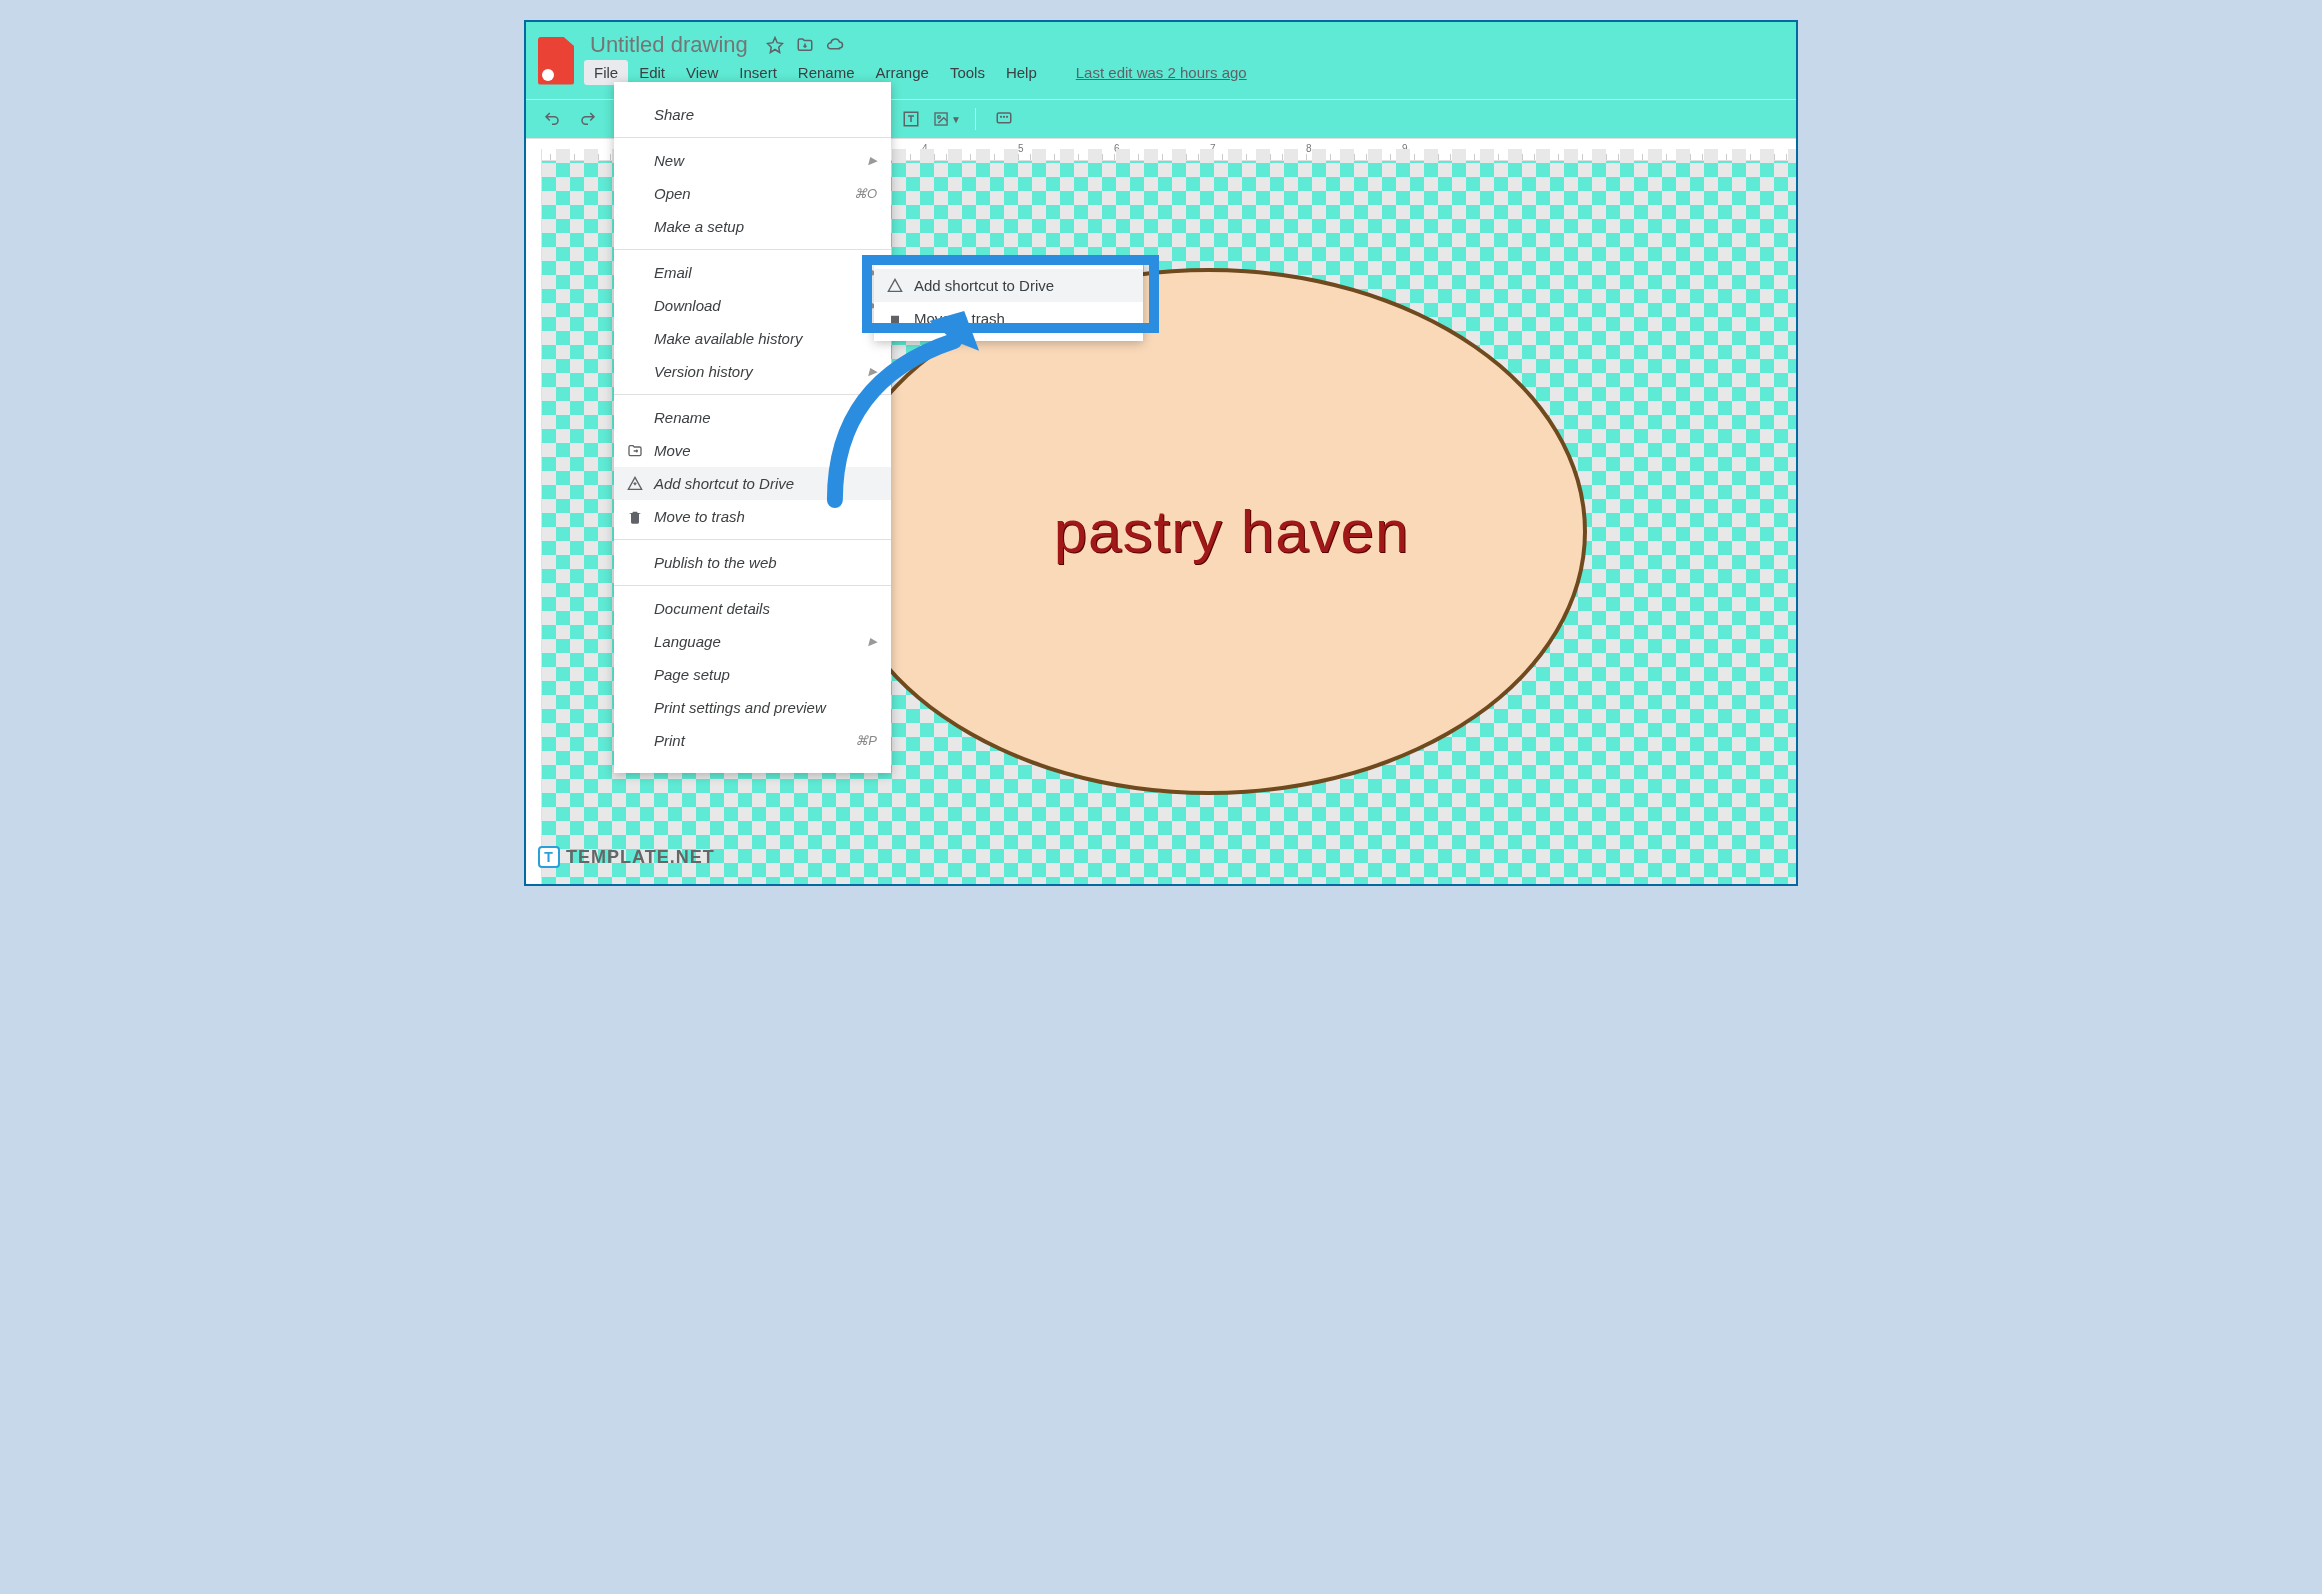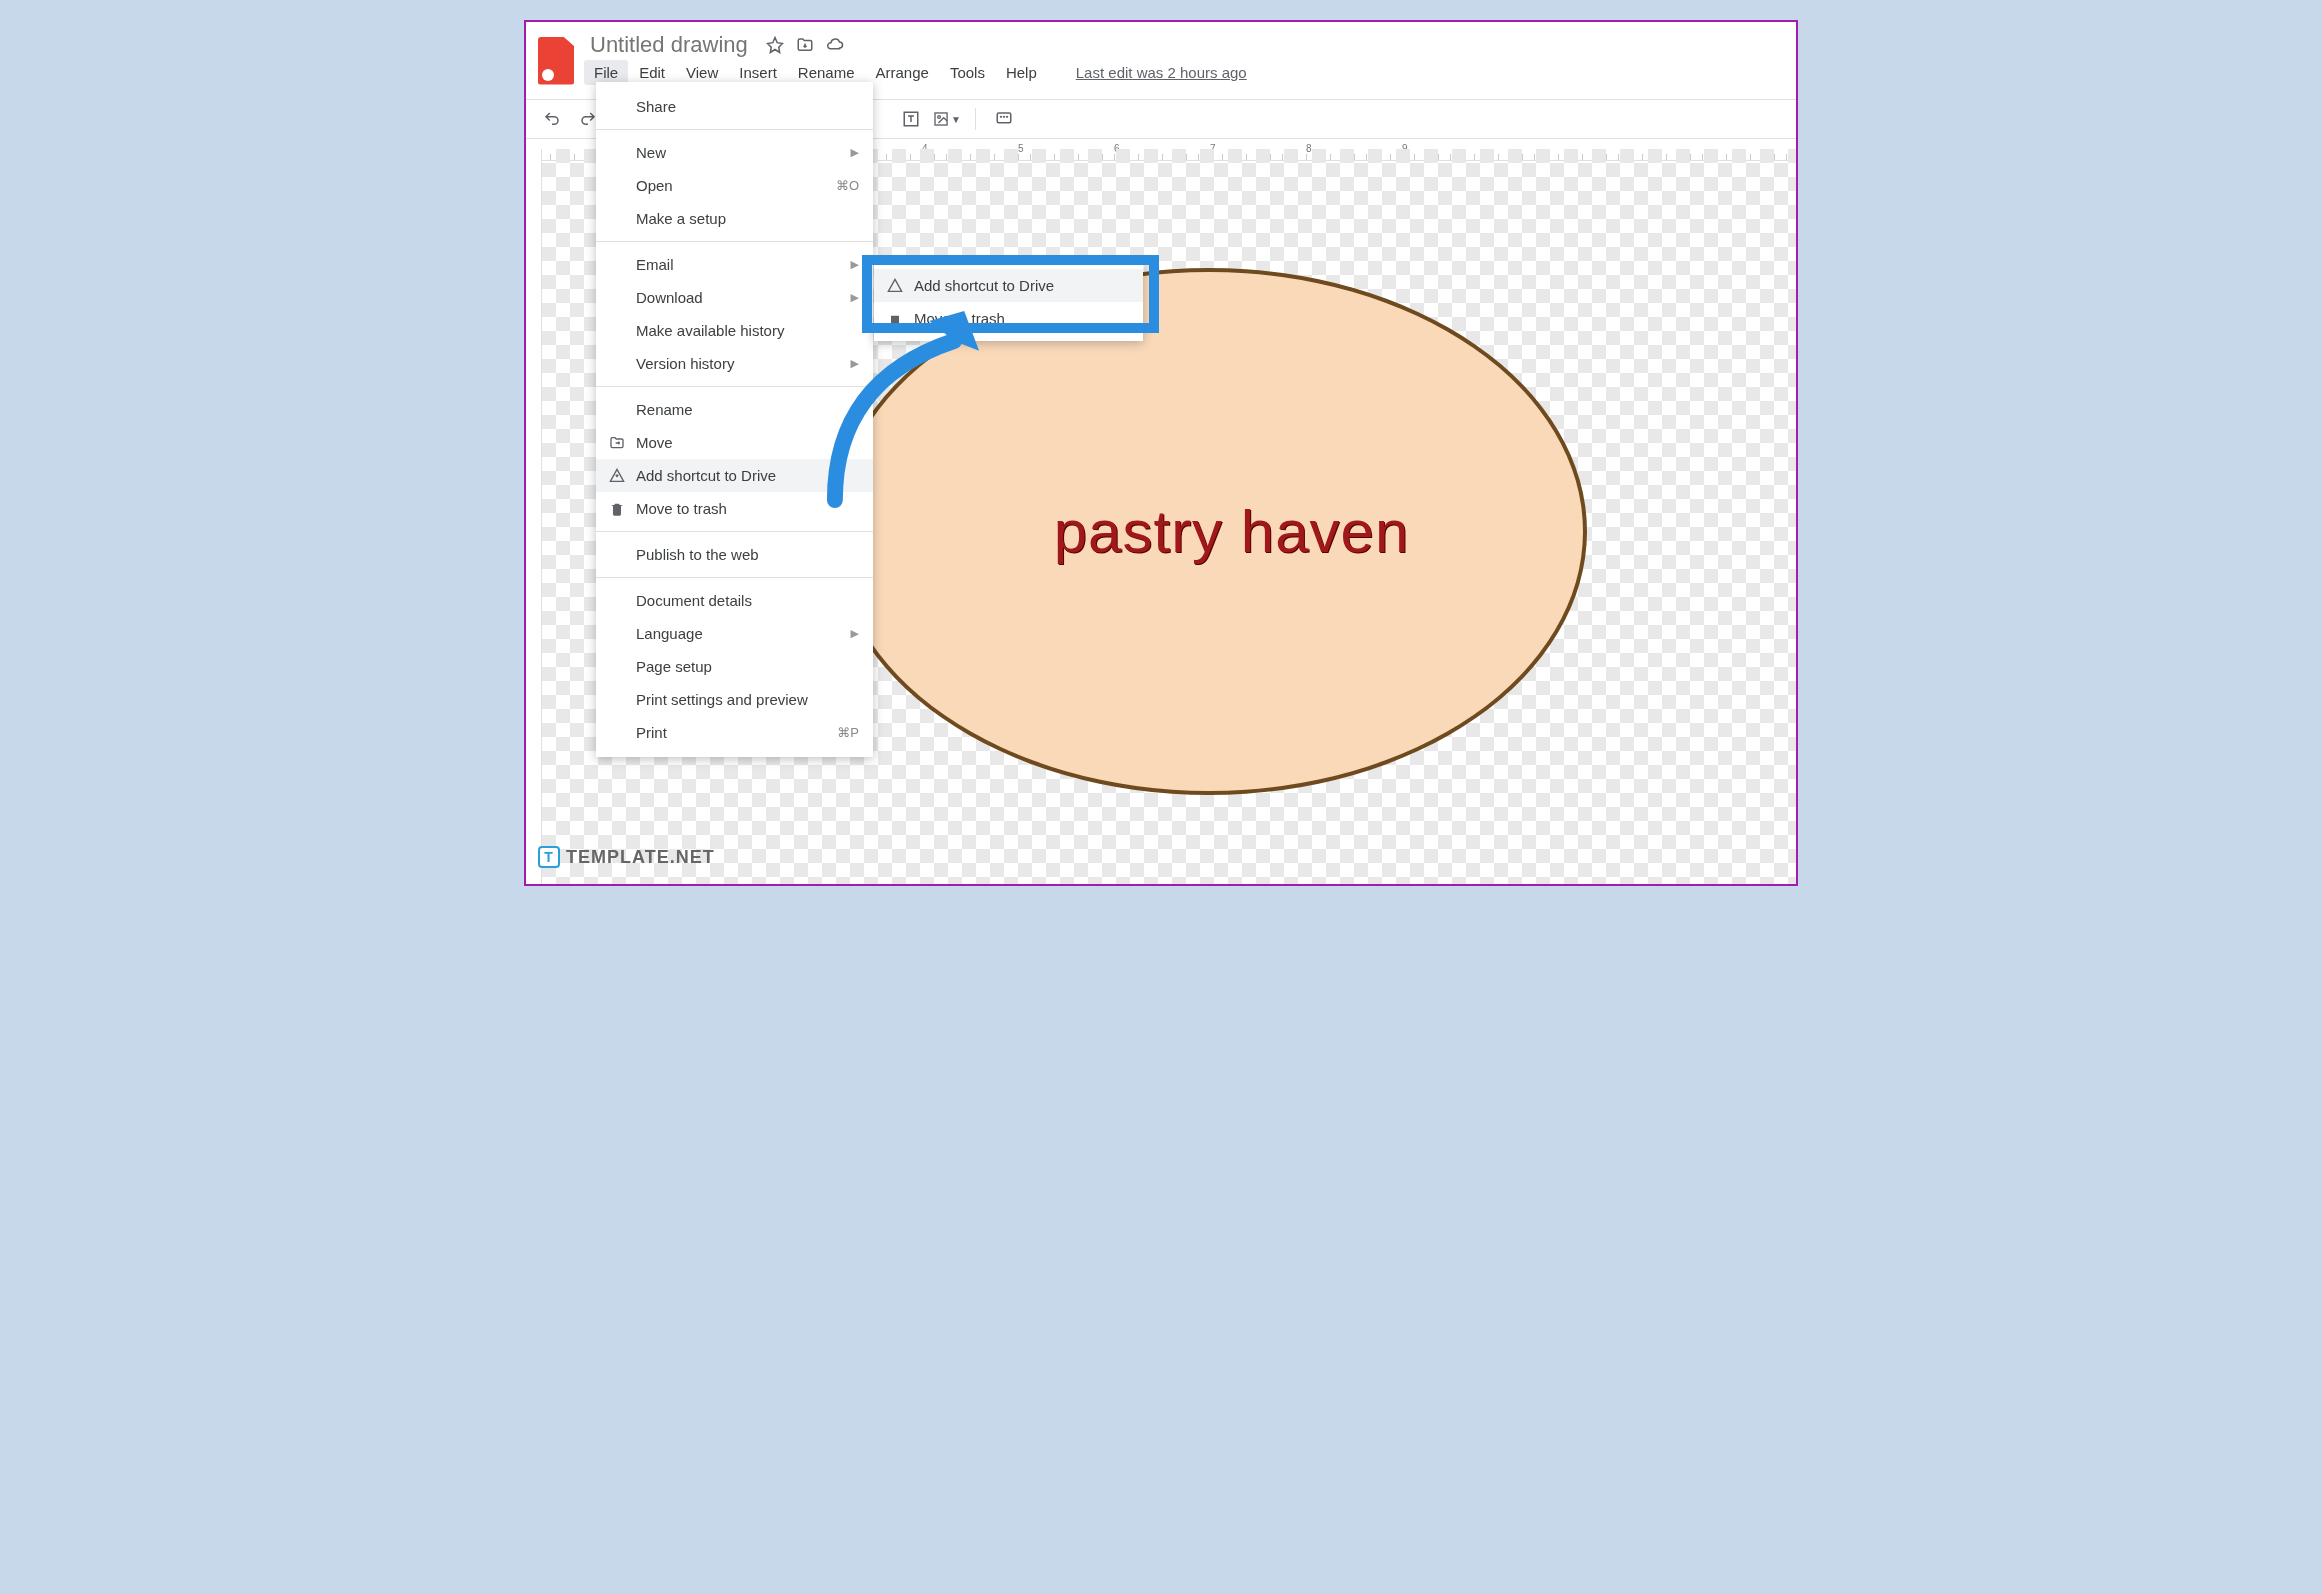--- a/index.html
+++ b/index.html
@@ -1,38 +1,38 @@
 <!DOCTYPE html>
 <html><head>
 <meta charset="utf-8">
 <style>
 * { margin:0; padding:0; box-sizing:border-box; font-family:Arial,sans-serif; }
 body { background:#c6d8ea; padding:20px; }
-.frame { width:1274px; height:866px; background:#ffffff; border:2px solid #a21caf; position:relative; overflow:hidden; margin:0 auto; }
+.frame { width:1274px; height:866px; background:#5eead4; border:2px solid #0369a1; position:relative; overflow:hidden; margin:0 auto; }
 .titlebar { display:flex; align-items:center; padding:8px 12px; gap:10px; }
 .app-icon { width:36px; height:48px; background:#ea4335; border-radius:3px; position:relative; clip-path:polygon(0 0,70% 0,100% 20%,100% 100%,0 100%); display:flex; align-items:flex-end; justify-content:flex-start; padding:4px; }
 .app-icon-inner { width:12px; height:12px; background:#fff; border-radius:50%; }
 .title-col { display:flex; flex-direction:column; }
 .doc-title { font-size:22px; color:#757575; padding:2px 6px; }
 .doc-icons { display:inline-flex; gap:12px; margin-left:12px; vertical-align:middle; }
 .tiny-icon { width:18px; height:18px; color:#5f6368; }
 .menubar { display:flex; gap:1px; padding:0 0 6px 0; font-size:15px; color:#3c4043; }
 .menubar span { padding:4px 10px; cursor:pointer; }
 .menubar .active { background:#e8eaed; border-radius:3px; }
 .last-edit { margin-left:18px; color:#5f6368; text-decoration:underline; }
 .toolbar { display:flex; align-items:center; gap:8px; padding:4px 12px; border-top:1px solid #e0e0e0; border-bottom:1px solid #e0e0e0; height:40px; }
 .tool-btn { width:28px; height:28px; display:flex; align-items:center; justify-content:center; color:#5f6368; }
 .ruler { height:22px; border-bottom:1px solid #e0e0e0; background:#fff; display:flex; overflow:hidden; font-size:10px; color:#777; position:relative; padding-left:16px;}
 .ruler-inch { flex:0 0 96px; position:relative; }
 .ruler-inch::before { content:attr(data-n); position:absolute; left:-4px; top:4px; }
 .ruler-ticks { position:absolute; left:0; right:0; bottom:0; height:6px; background:repeating-linear-gradient(90deg,#ccc 0,#ccc 1px,transparent 1px,transparent 12px); }
 .canvas-area { position:absolute; top:127px; left:16px; right:0; bottom:0; background-image:linear-gradient(45deg,#e8e8e8 25%,transparent 25%),linear-gradient(-45deg,#e8e8e8 25%,transparent 25%),linear-gradient(45deg,transparent 75%,#e8e8e8 75%),linear-gradient(-45deg,transparent 75%,#e8e8e8 75%); background-size:28px 28px; background-position:0 0,0 14px,14px -14px,-14px 0; }
 .ellipse { position:absolute; left:289px; top:119px; width:756px; height:527px; border:4px solid #704a1f; border-radius:50%; background:#f9d9b8; display:flex; align-items:center; justify-content:center; }
 .ellipse-text { font-size:60px; color:#a01818; font-weight:400; letter-spacing:1px; text-shadow:1px 1px #500;margin-left:45px; }
-.file-menu { position:absolute; top:60px; left:70px; width:277px; background:#fff; box-shadow:0 2px 10px rgba(0,0,0,0.25); padding:8px 0; z-index:100; }
+.file-menu { position:absolute; top:60px; left:88px; width:277px; background:#fff; box-shadow:0 2px 10px rgba(0,0,0,0.25); padding:16px 0; z-index:100;font-style:italic; }
 .menu-item { display:flex; align-items:center; padding:8px 14px 8px 40px; font-size:15px; color:#3c4043; position:relative; cursor:pointer; }
 .menu-item:hover,.menu-item.highlighted { background:#f1f3f4; }
 .menu-sep { height:1px; background:#e0e0e0; margin:6px 0; }
 .menu-item .arrow { position:absolute; right:14px; color:#999; font-size:11px; }
 .menu-item .shortcut { position:absolute; right:14px; color:#888; font-size:13px; }
 .menu-item .menu-icon { position:absolute; left:12px; width:18px; height:18px; display:flex; align-items:center; justify-content:center; color:#5f6368; }
 .submenu { position:absolute; top:241px; left:348px; width:269px; background:#fff; box-shadow:0 2px 10px rgba(0,0,0,0.25); padding:6px 0; z-index:101; }
 .highlight-box { position:absolute; top:233px; left:336px; width:297px; height:78px; border:10px solid #2b8de0; z-index:102; pointer-events:none; }
 .arrow-svg { position:absolute; top:279px; left:289px; width:179px; height:219px; z-index:103; pointer-events:none; }
 .watermark { position:absolute; bottom:16px; left:12px; display:flex; align-items:center; gap:6px; font-size:18px; font-weight:700; color:#666; letter-spacing:1px; z-index:99; }

